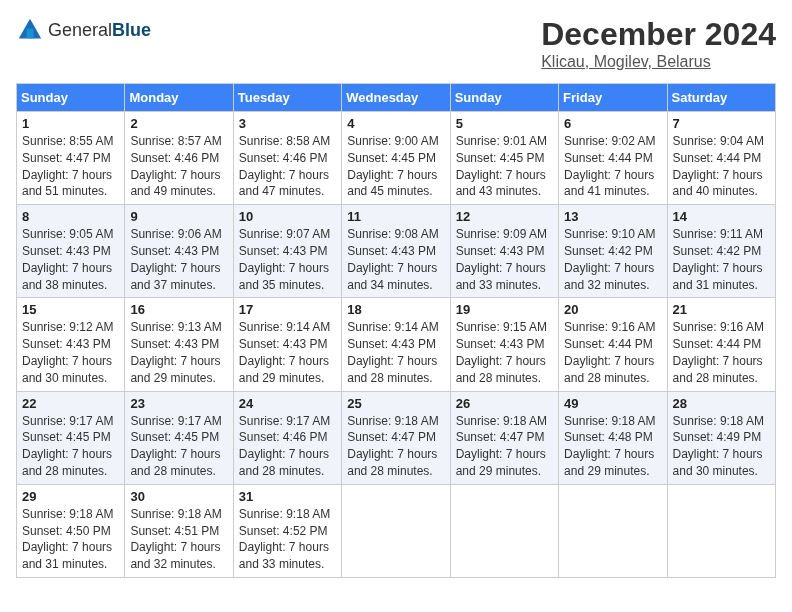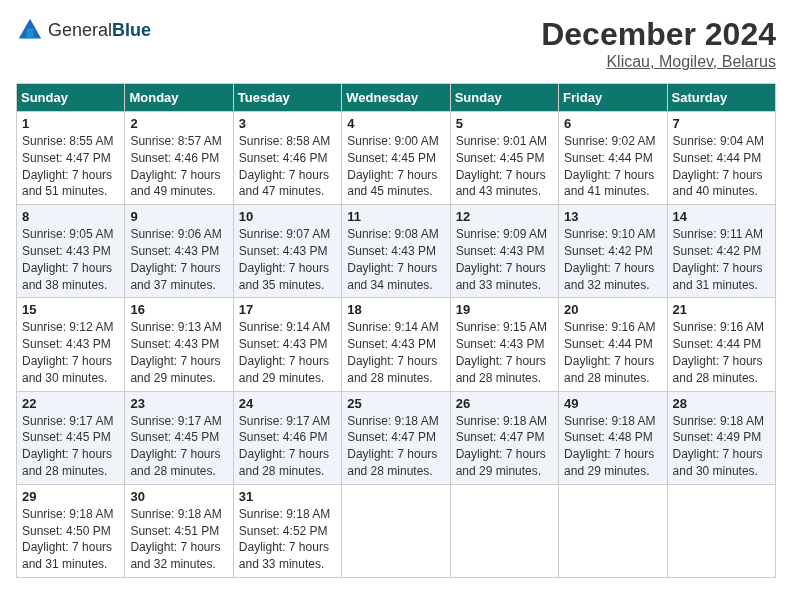--- a/index.html
+++ b/index.html
@@ -20,30 +20,30 @@
       display: flex;
       align-items: center;
       gap: 4px;
     }
     .logo-text-general { font-size: 18px; font-weight: normal; color: #333; }
     .logo-text-blue { font-size: 18px; font-weight: bold; color: #0c4a6e; }
     .logo-icon {
       width: 28px;
       height: 28px;
     }
-    .title-block { text-align: right; }
+    .title-block { text-align: left; }
     .main-title { font-size: 32px; font-weight: bold; color: #333; }
     .sub-title { font-size: 16px; color: #555; text-decoration: underline; }
     .calendar {
       width: 100%;
       border-collapse: collapse;
       font-size: 11px;
     }
     .calendar th {
-      background: #0f766e;
+      background: #3b82f6;
       color: #fff;
       padding: 6px 4px;
       text-align: left;
       font-size: 13px;
       font-weight: bold;
       border: 1px solid #ccc;
     }
     .calendar td {
       border: 1px solid #ccc;
       vertical-align: top;

